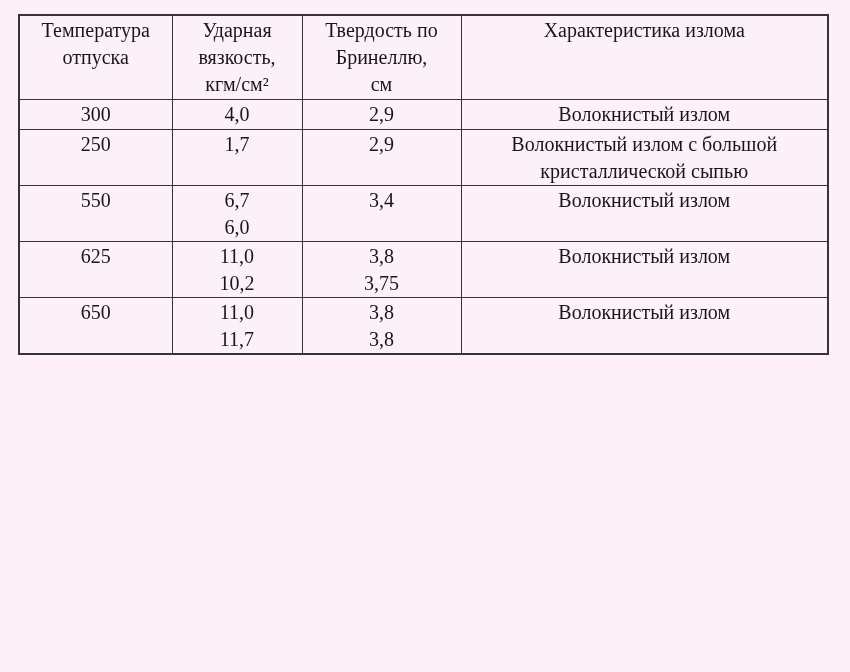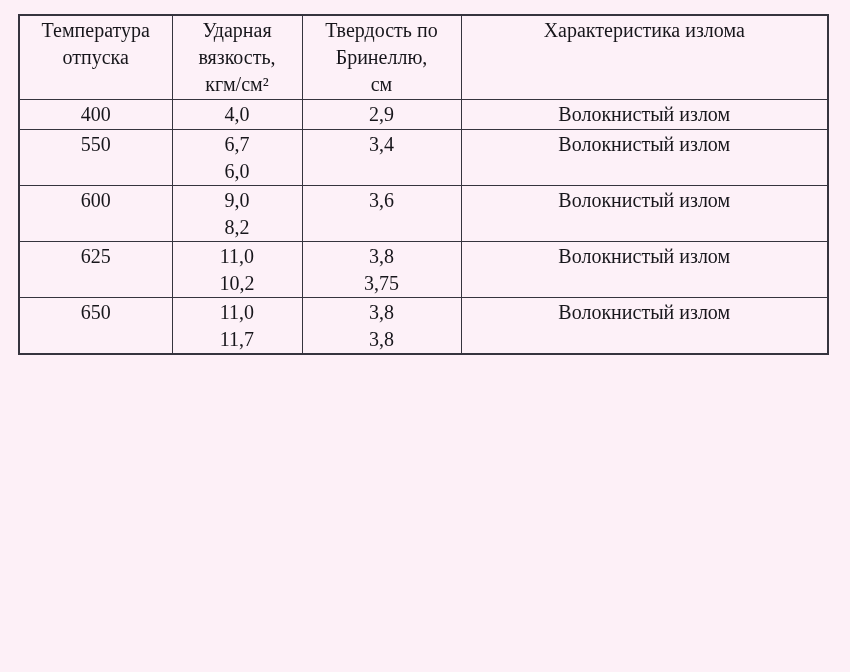--- a/index.html
+++ b/index.html
@@ -61,37 +61,37 @@
 вязкость,
 кгм/см²</th>
       <th>Твердость по
 Бринеллю,
 см</th>
       <th>Характеристика излома</th>
     </tr>
   </thead>
   <tbody>
     <tr class="row-1line">
-      <td>400</td>
+      <td>300</td>
       <td>4,0</td>
       <td>2,9</td>
       <td>Волокнистый излом</td>
+    </tr>
+    <tr class="row-2line">
+      <td>250</td>
+      <td>1,7</td>
+      <td>2,9</td>
+      <td>Волокнистый излом с большой
+кристаллической сыпью</td>
     </tr>
     <tr class="row-2line">
       <td>550</td>
       <td>6,7
 6,0</td>
       <td>3,4</td>
-      <td>Волокнистый излом</td>
-    </tr>
-    <tr class="row-2line">
-      <td>600</td>
-      <td>9,0
-8,2</td>
-      <td>3,6</td>
       <td>Волокнистый излом</td>
     </tr>
     <tr class="row-2line">
       <td>625</td>
       <td>11,0
 10,2</td>
       <td>3,8
 3,75</td>
       <td>Волокнистый излом</td>
     </tr>

